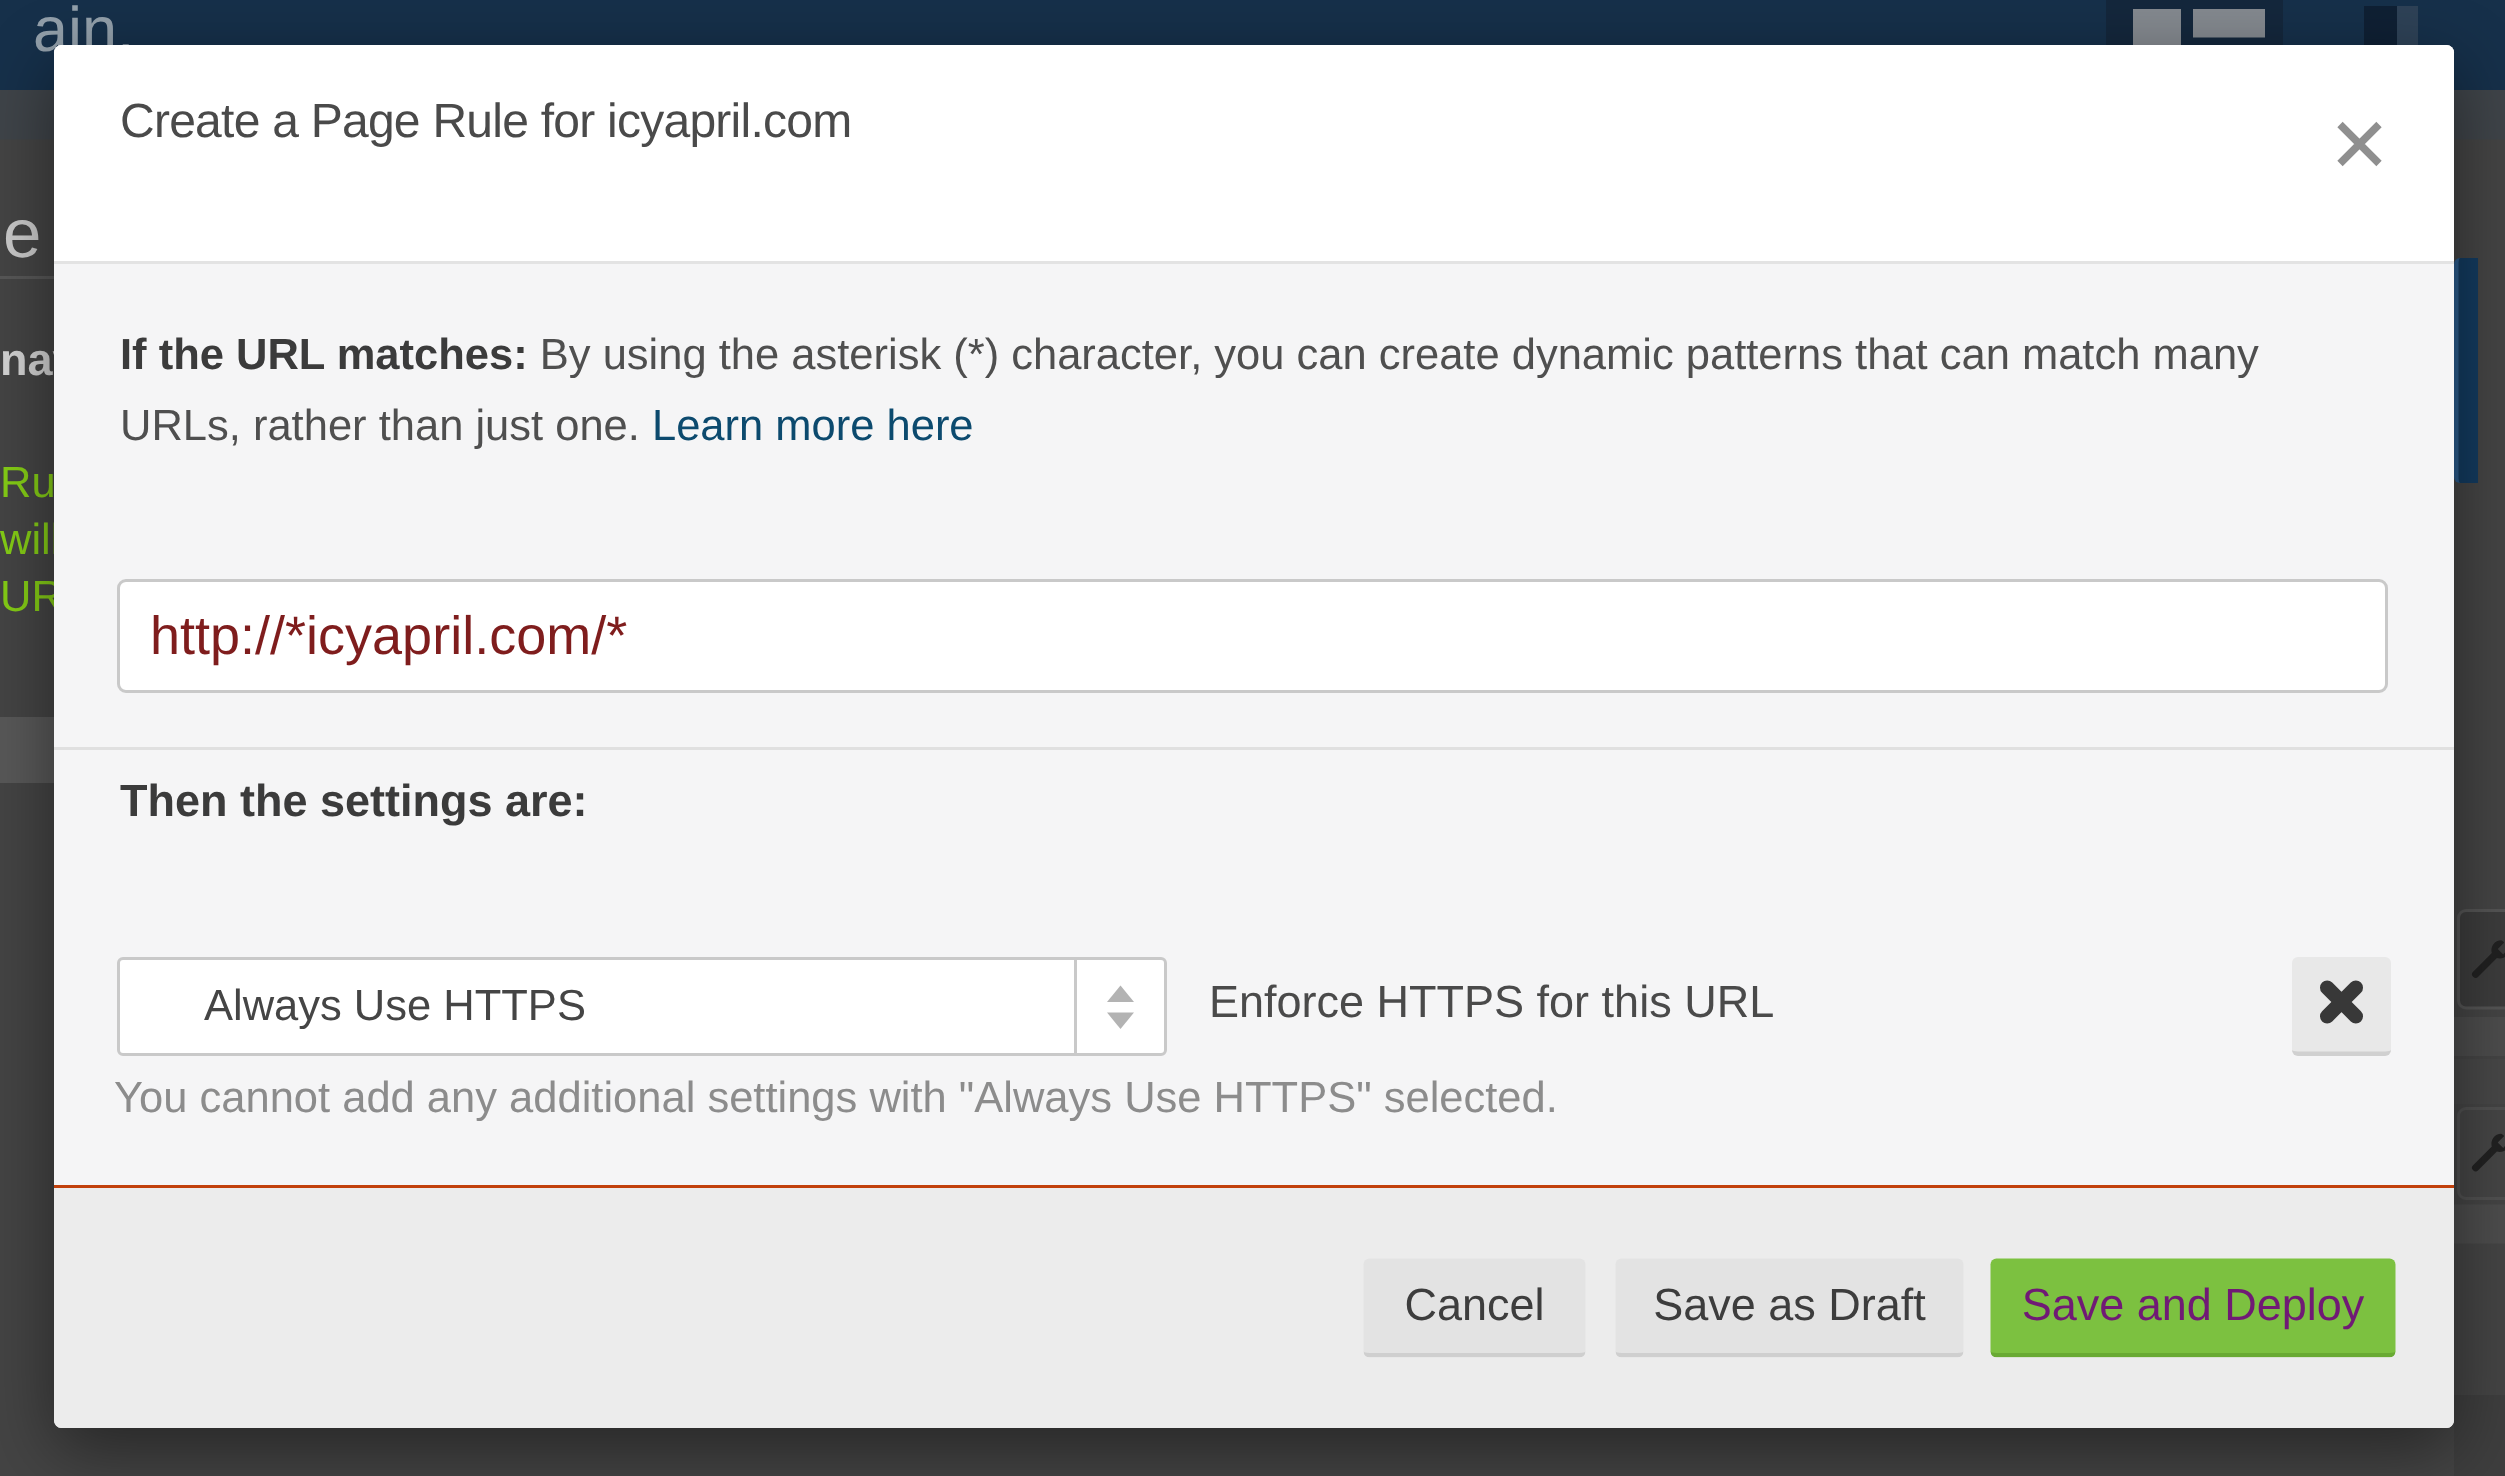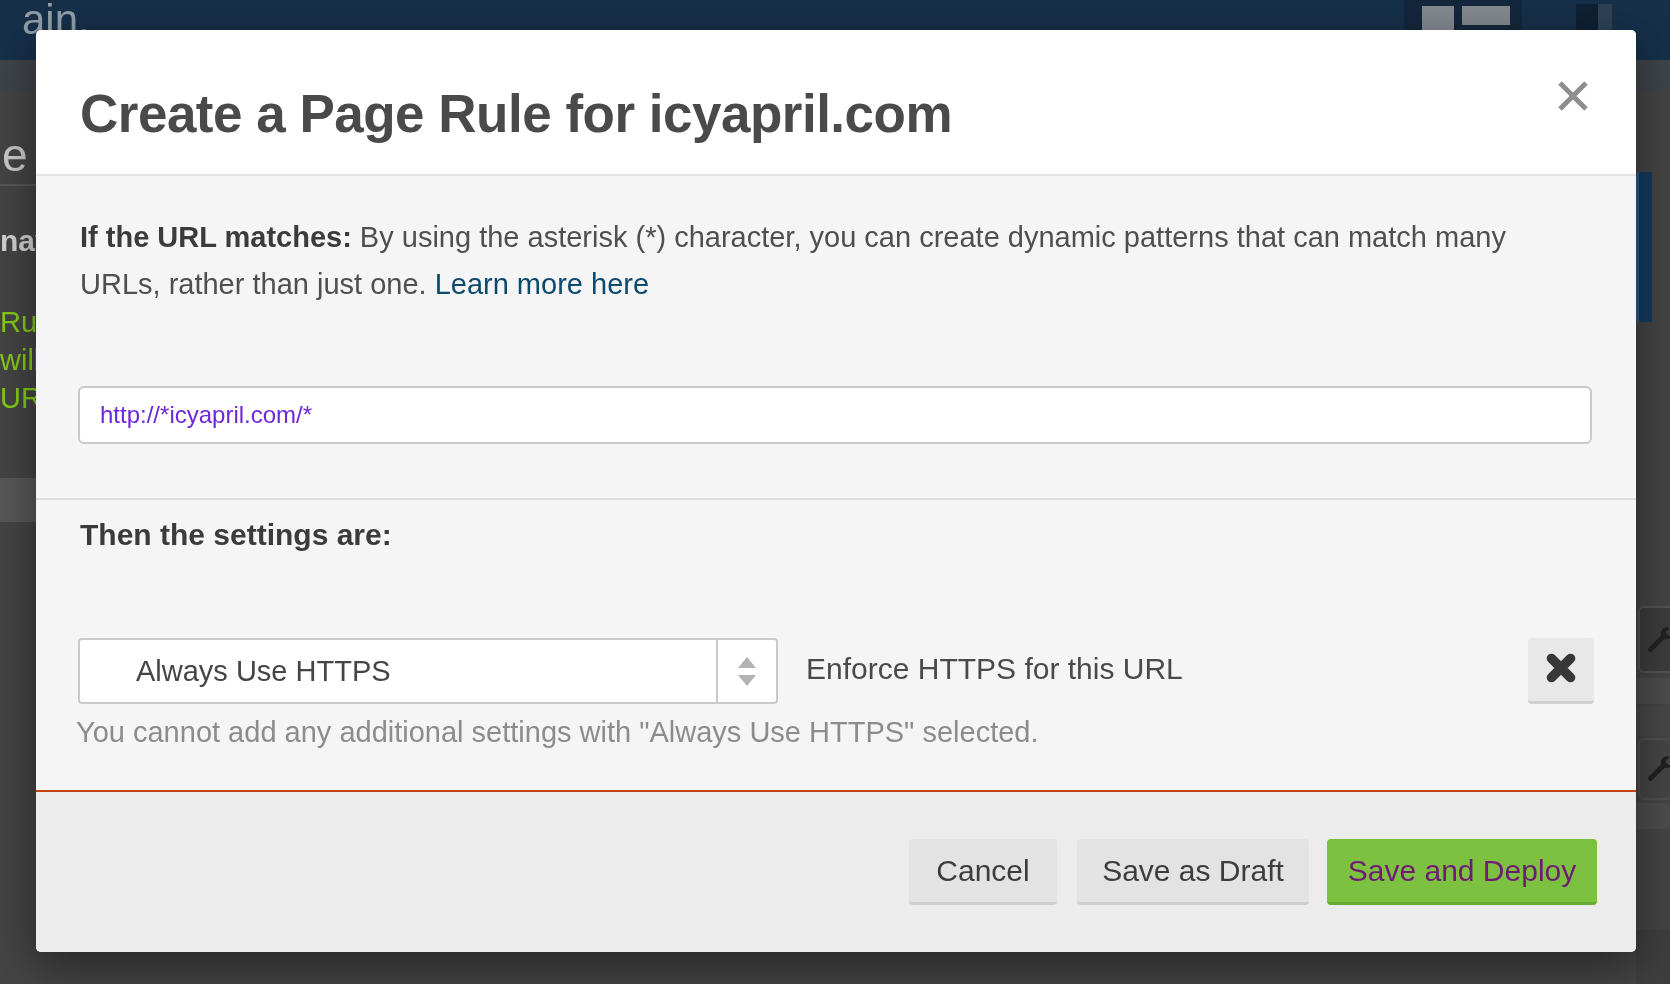--- a/index.html
+++ b/index.html
@@ -36,28 +36,28 @@
   .blk { position:absolute; left:1636px; width:40px; }
   .blk-a { top:678px; height:26px; background:#4c4c4c; }
   .blk-b { top:706px; height:30px; background:#474747; }
   .blk-c { top:803px; height:26px; background:#4c4c4c; }
   .blk-d { top:930px; height:54px; background:#3e3e3e; }
 
   
   .modal { position:absolute; left:36px; top:30px; width:1600px; height:922px; background:#f5f5f6; border-radius:5px; box-shadow:0 14px 46px rgba(0,0,0,.45); }
 
   .modal-header { position:absolute; left:0; top:0; width:100%; height:146px; background:#fff; border-bottom:2px solid #e3e3e3; border-radius:5px 5px 0 0; }
-  .modal-title { position:absolute; left:44px; top:53px; font-size:53px; font-weight:700; color:#4a4a4a; letter-spacing:-0.5px; }
+  .modal-title { position:absolute; left:44px; top:32px; font-size:32px; font-weight:400; color:#4a4a4a; letter-spacing:-0.5px; }
   .close-btn { position:absolute; right:40px; top:44px; width:46px; height:46px; background:none; border:none; cursor:pointer; padding:0; }
 
   .url-section { position:absolute; left:0; top:148px; width:100%; height:322px; border-bottom:2px solid #e0e0e0; }
   .url-text { position:absolute; left:44px; top:36px; width:1466px; font-size:29px; line-height:47px; color:#4f4f4f; }
   .url-text b { font-weight:700; color:#3b3b3b; }
   .url-text a { color:#0c4a6e; text-decoration:none; cursor:pointer; }
-  .url-input { position:absolute; left:42px; top:208px; width:1514px; height:58px; background:#fff; border:2px solid #c9c9c9; border-radius:6px; padding:0 20px; font-size:24px; color:#6d28d9; font-family:"Liberation Sans", sans-serif; }
+  .url-input { position:absolute; left:42px; top:208px; width:1514px; height:76px; background:#fff; border:2px solid #c9c9c9; border-radius:6px; padding:0 20px; font-size:36px; color:#7f1d1d; font-family:"Liberation Sans", sans-serif; }
 
   .settings-section { position:absolute; left:0; top:472px; width:100%; height:318px; }
   .settings-heading { position:absolute; left:44px; top:16px; font-size:30px; font-weight:700; color:#3b3b3b; }
   .setting-select { position:absolute; left:42px; top:136px; width:700px; height:66px; background:#fff; border:2px solid #c9c9c9; border-radius:4px; cursor:pointer; }
   .select-value { position:absolute; left:24px; top:0; line-height:62px; font-size:29px; color:#454545;margin-left:32px; }
   .select-stepper { position:absolute; right:0; top:0; width:60px; height:100%; border-left:2px solid #c9c9c9; display:flex; flex-direction:column; align-items:center; justify-content:center; gap:7px; }
   .tri-up   { width:0; height:0; border-left:9px solid transparent; border-right:9px solid transparent; border-bottom:11px solid #b3b3b3; }
   .tri-down { width:0; height:0; border-left:9px solid transparent; border-right:9px solid transparent; border-top:11px solid #b3b3b3; }
   .setting-desc { position:absolute; left:770px; top:150px; font-size:30px; color:#4a4a4a;text-align:right; }
   .remove-btn { position:absolute; left:1492px; top:136px; width:66px; height:66px; background:#e8e8e8; border:none; border-bottom:3px solid #d0d0d0; border-radius:4px; cursor:pointer; padding:0; }

